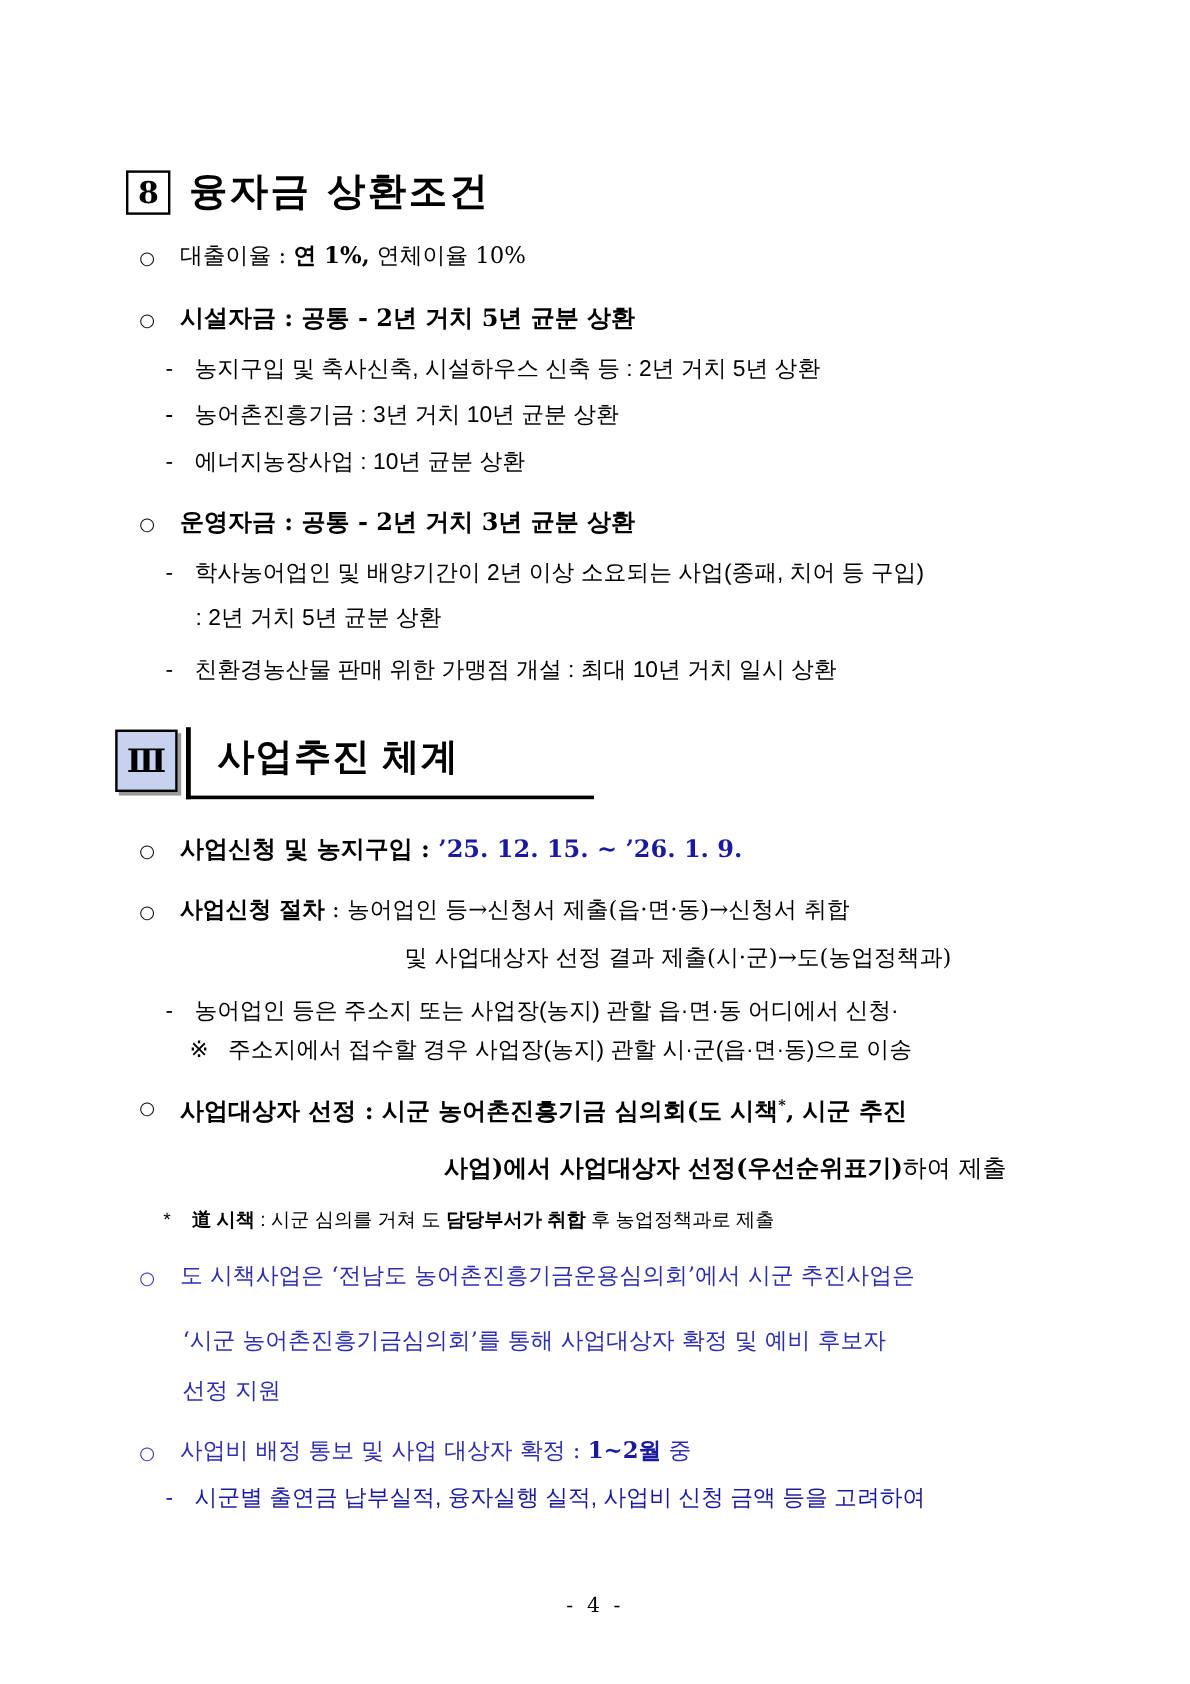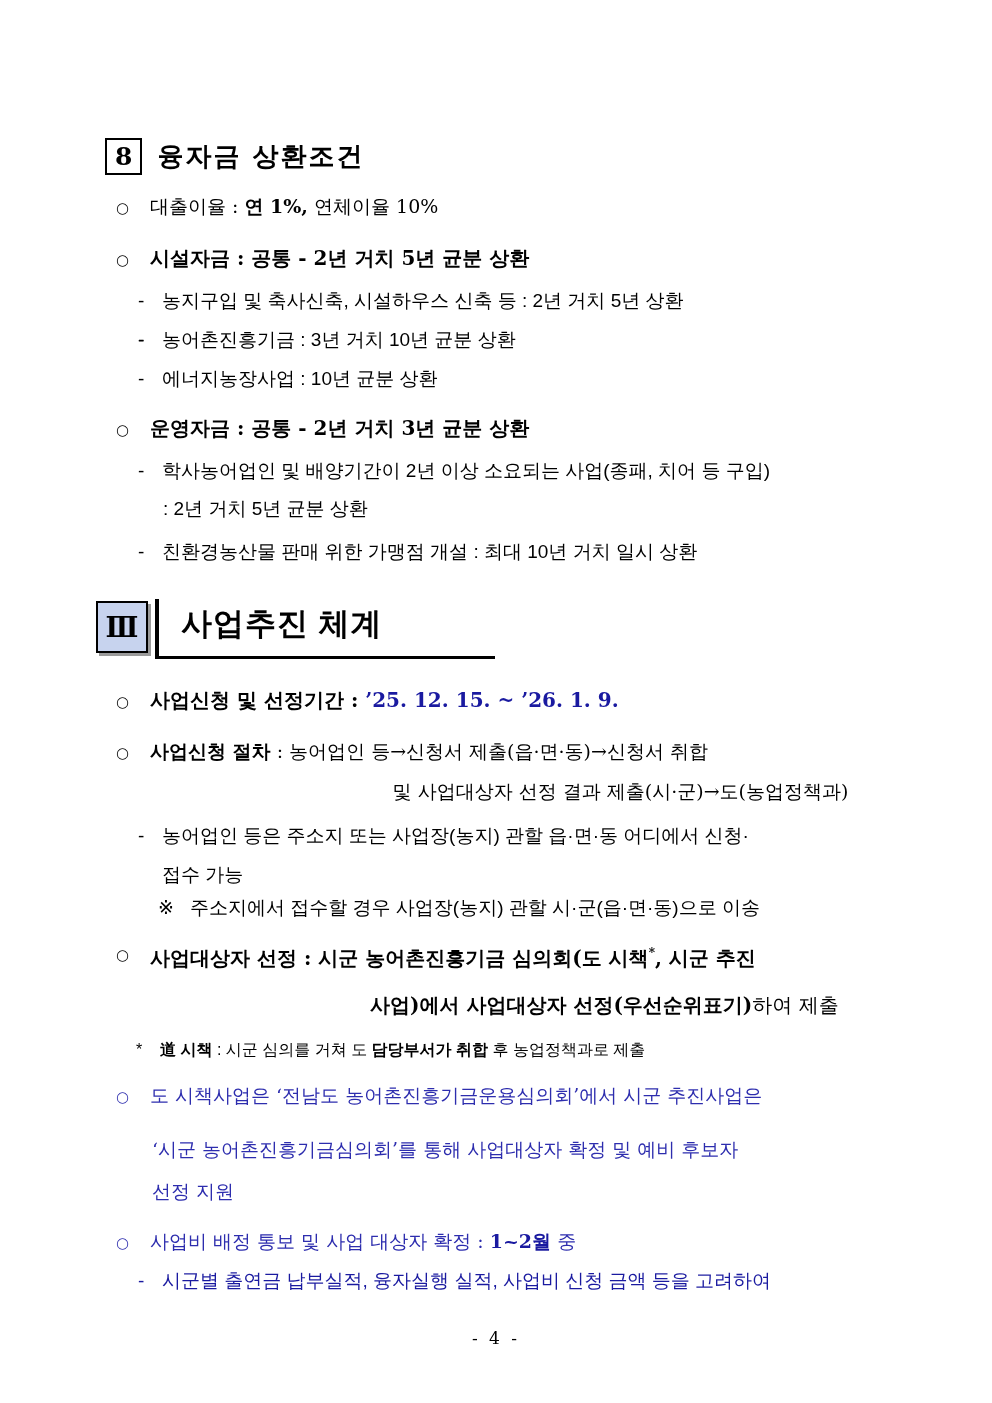--- a/index.html
+++ b/index.html
@@ -10,21 +10,21 @@
   }
   #content { padding:138px 88px 0 100px; }
 
   
   .h8 { display:flex; align-items:center; gap:15px; padding-left:5px; }
   .numbox {
     border:2px solid #000; padding:0 8px; line-height:33px;
     font-size:25px; font-weight:bold;
     font-family:"DejaVu Serif","Liberation Serif",serif;
   }
-  .h8t { font-size:26px; font-weight:bold; letter-spacing:2px;
+  .h8t { font-size:32px; font-weight:bold; letter-spacing:2px;
     font-family:"DejaVu Serif","Liberation Serif",serif;text-align:center; }
 
   .sec3head { display:flex; align-items:flex-start; margin:36px 0 0 -4px; }
   .roman-box {
     width:48px; height:48px; border:2px solid #000;
     box-shadow:3px 3px 0 #9a9a9a;
     display:flex; align-items:center; justify-content:center;
     font-family:"DejaVu Serif","Liberation Serif",serif;
     font-size:27px; font-weight:bold;
   }
@@ -95,29 +95,28 @@
         </div>
       </div>
 
     <div class="sec3head">
       <span class="roman-box" style="background: rgb(199, 211, 238);">Ⅲ</span>
       <span class="sec3title">사업추진 체계</span>
     </div>
 
     <div id="promotion-paras">
         <div class="para serif-bold" style="margin-top: 28px;">
-          <div class="row" style="padding-left: 50px;"><span class="marker m-circle" style="left: 16px;">○</span><span>사업신청 및 선정기간 : </span><span style="color: rgb(26, 26, 160);">’25. 12. 15. ~ ’26. 1. 9.</span></div>
+          <div class="row" style="padding-left: 50px;"><span class="marker m-circle" style="left: 16px;">○</span><span>사업신청 및 농지구입 : </span><span style="color: rgb(26, 26, 160);">’25. 12. 15. ~ ’26. 1. 9.</span></div>
         </div>
         <div class="para serif" style="margin-top: 24px;">
           <div class="row" style="padding-left: 50px;"><span class="marker m-circle" style="left: 16px;">○</span><span style="font-weight: bold;">사업신청 절차</span><span> : 농어업인 등→신청서 제출(읍·면·동)→신청서 취합</span></div>
-          <div class="row" style="padding-left: 237px; margin-top: 13px; text-align: center;"><span>및 사업대상자 선정 결과 제출(시·군)→도(농업정책과)</span></div>
+          <div class="row" style="padding-left: 237px; margin-top: 13px;"><span>및 사업대상자 선정 결과 제출(시·군)→도(농업정책과)</span></div>
         </div>
         <div class="para gothic" style="margin-top: 17px;">
           <div class="row" style="padding-left: 62px;"><span class="marker" style="left: 38px;">-</span><span>농어업인 등은 주소지 또는 사업장(농지) 관할 읍·면·동 어디에서 신청·</span></div>
-          <div class="row" style="padding-left: 62px; margin-top: 12px;"><span>접수 가능</span></div>
         </div>
         <div class="para gothic" style="margin-top: 6px;">
           <div class="row" style="padding-left: 90px;"><span class="marker" style="left: 58px;">※</span><span>주소지에서 접수할 경우 사업장(농지) 관할 시·군(읍·면·동)으로 이송</span></div>
         </div>
         <div class="para serif-bold" style="margin-top: 19px;">
           <div class="row" style="padding-left: 50px;"><span class="marker m-circle" style="left: 16px;">○</span><span>사업대상자 선정 : 시군 농어촌진흥기금 심의회(도 시책</span><sup>*</sup><span>, 시군 추진</span></div>
           <div class="row" style="padding-left: 270px; margin-top: 20px;"><span>사업)에서 사업대상자 선정(우선순위표기)</span><span style="font-weight: normal;">하여 제출</span></div>
         </div>
         <div class="para gothic-small" style="margin-top: 17px;">
           <div class="row" style="padding-left: 60px;"><span class="marker" style="left: 36px;">*</span><span style="font-weight: bold;">道 시책</span><span> : 시군 심의를 거쳐 도 </span><span style="font-weight: bold;">담당부서가 취합</span><span> 후 농업정책과로 제출</span></div>

